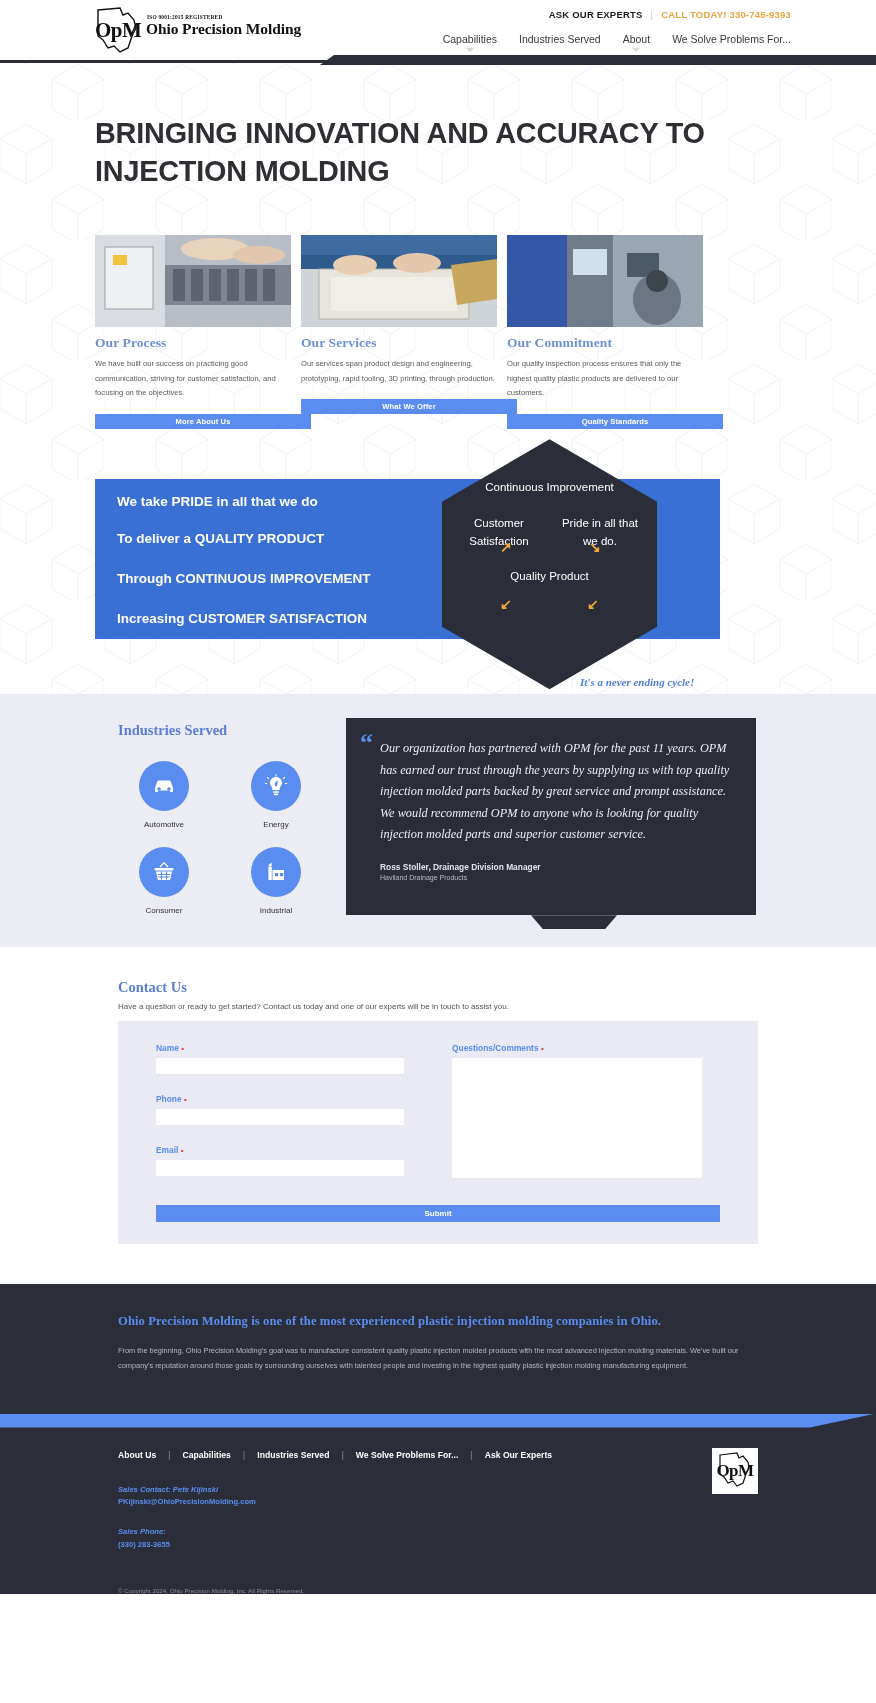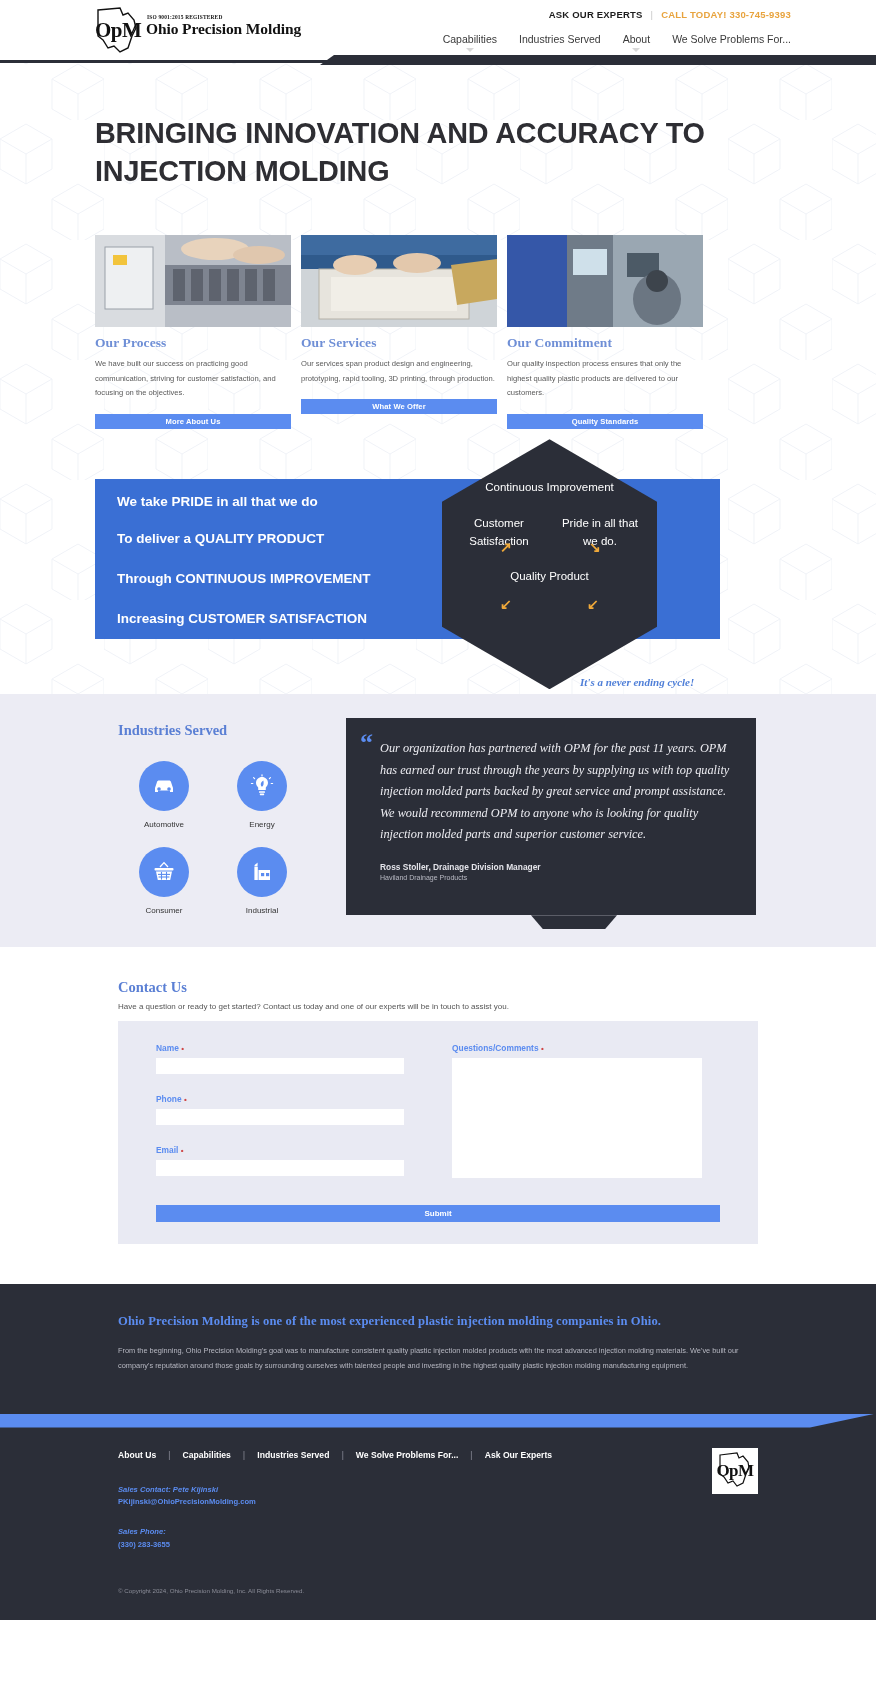--- a/index.html
+++ b/index.html
@@ -70,21 +70,21 @@
   .cards { position:relative; z-index:2; display:flex; gap:10px; margin:44px 0 0 95px; width:640px; }
   .card { width:196px; }
   .card-img { width:196px; height:92px; overflow:hidden; position:relative; background:#cfd3d8; }
   .card-img svg { display:block; }
   .card h3 {
     font-family:"Liberation Serif", serif; font-size:13.5px; font-weight:700;
     color:#6f8fd6; margin:8px 0 6px; letter-spacing:.1px;
   }
   .card p { font-size:7.6px; line-height:1.95; color:#5a5a5a; }
   .card-btn {
-    display:block; margin-top:13px; width:196px; height:15px; line-height:15px;
+    display:block; margin-top:13px; width:216px; height:15px; line-height:15px;
     background:#5b8cf0; color:#fff; font-size:7.6px; font-weight:700; text-align:center;
     border:0; cursor:pointer; letter-spacing:.1px;
   }
 
   
   .pride-wrap { position:relative; margin-top:50px; height:215px; z-index:2; }
   .pride-band {
     position:absolute; left:95px; top:0; width:625px; height:160px;
     background:#3a6fd4;
   }
@@ -115,21 +115,21 @@
   }
 
   
   .industries-sec { position:relative; margin-top:0; background:#ececf4; padding:24px 0 32px; z-index:2; }
   .industries-sec .inner { position:relative; width:640px; margin:0 auto; display:flex; }
   .ind-left { width:215px; padding-top:4px; }
   .ind-left h2 {
     font-family:"Liberation Serif", serif; font-size:14.5px; font-weight:700;
     color:#5a7fd4; margin-bottom:22px;
   }
-  .ind-grid { display:flex; flex-wrap:wrap; gap:18px 30px; padding-left:12px; }
+  .ind-grid { display:flex; flex-wrap:wrap; gap:18px 44px; padding-left:12px; }
   .ind-item { width:68px; text-align:center; }
   .ind-circle {
     width:50px; height:50px; border-radius:50%; background:#5b8cf0; margin:0 auto;
     display:flex; align-items:center; justify-content:center;
   }
   .ind-item span { display:block; margin-top:9px; font-size:8px; color:#333; }
   .testimonial {
     position:relative; width:410px; margin-left:13px; background:#2b2e38;
     padding:20px 22px 18px 34px; color:#e9e9ee;
   }
@@ -171,21 +171,21 @@
   
   .about-strip { position:relative; background:#2b2e38; padding:30px 0 40px; z-index:2; overflow:hidden; }
   .about-inner { width:640px; margin:0 auto; position:relative; z-index:2; }
   .about-strip h2 {
     font-family:"Liberation Serif", serif; font-size:12.6px; font-weight:700; color:#5b8cf0;
     letter-spacing:.1px;
   }
   .about-strip p { margin-top:14px; font-size:7.4px; line-height:2.05; color:#b7b8c2; }
 
   
-  .footer { position:relative; background:#2b2e38; padding:0 0 26px; z-index:2; overflow:hidden; }
+  .footer { position:relative; background:#2b2e38; padding:0 0 0; z-index:2; overflow:hidden; }
   .footer-top {
     height:14px; background:#5b8cf0;
     clip-path:polygon(0 0,100% 0,calc(100% - 66px) 100%,0 100%);
   }
   .footer-inner { width:640px; margin:0 auto; position:relative; padding-top:22px; }
   .fnav { display:flex; align-items:center; gap:0; font-size:8.6px; font-weight:700; color:#fff; }
   .fnav a { color:#fff; text-decoration:none; padding:0 12px; }
   .fnav a:first-child { padding-left:0; }
   .fnav .bar { color:#6a6c78; }
   .fcols { display:flex; margin-top:24px; font-size:7.6px; line-height:1.7; }

